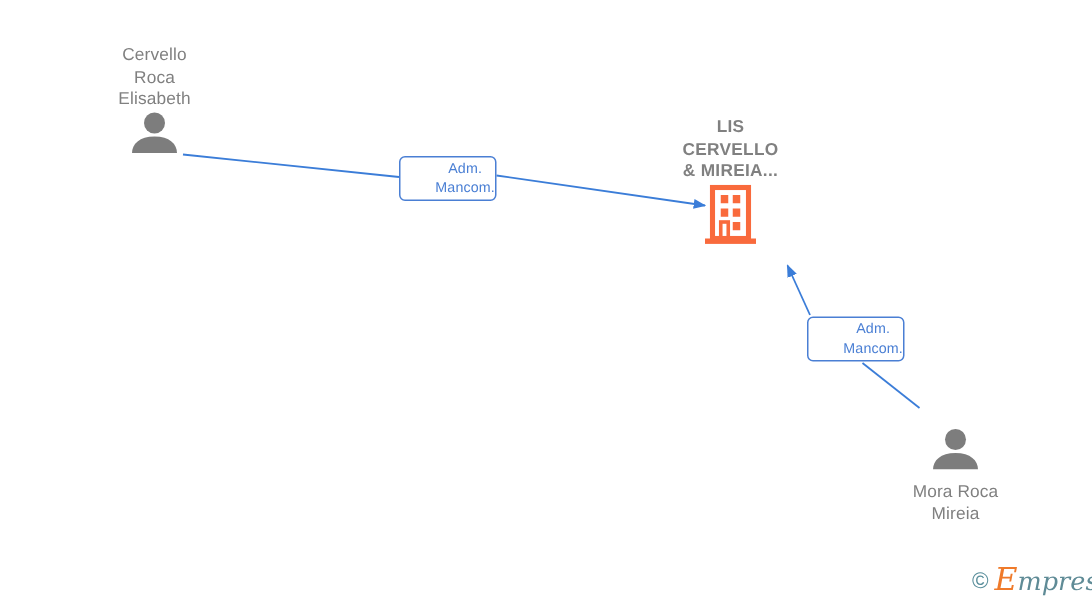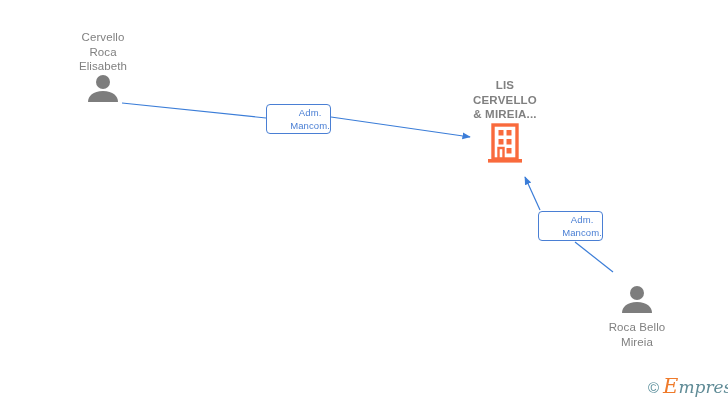--- a/index.html
+++ b/index.html
@@ -132,21 +132,21 @@
 Roca
 Elisabeth</div>
     <span class="person-icon">
       <svg width="38" height="28" viewBox="0 0 38 28">
         <circle cx="19" cy="8" r="7" fill="#7d7d7d"></circle>
         <path d="M19 17 C 9 17 4 22 4 28 L 34 28 C 34 22 29 17 19 17 Z" fill="#7d7d7d"></path>
       </svg>
     </span>
   </div>
 
-  <div class="company-node" style="left:450px; top:78px; width:110px;">
+  <div class="company-node" style="left:432px; top:78px; width:110px;">
     <div class="company-label">LIS
 CERVELLO
 &amp; MIREIA...</div>
     <span class="company-icon">
       <svg width="44" height="42" viewBox="0 0 44 42">
 
         <rect x="10" y="3" width="24" height="34" fill="none" stroke="#f96a3c" stroke-width="3.4"></rect>
 
         <rect x="15.5" y="8" width="5" height="5.5" fill="#f96a3c"></rect>
         <rect x="23.5" y="8" width="5" height="5.5" fill="#f96a3c"></rect>
@@ -171,21 +171,21 @@
 Mancom.</span>
   </div>
 
   <div class="person-node" style="left:582px; top:285px; width:110px;">
     <span class="person-icon">
       <svg width="38" height="28" viewBox="0 0 38 28">
         <circle cx="19" cy="8" r="7" fill="#7d7d7d"></circle>
         <path d="M19 17 C 9 17 4 22 4 28 L 34 28 C 34 22 29 17 19 17 Z" fill="#7d7d7d"></path>
       </svg>
     </span>
-    <div class="person-label" style="margin-top:3px;">Roca Bello
+    <div class="person-label" style="margin-top:3px;">Mora Roca
 Mireia</div>
   </div>
 
   <div id="watermark" style="left:648px; top:378px;">
     <span class="wm-c">©</span>
     <span class="wm-text"><span class="wm-e">E</span><span>mpresia</span></span>
   </div>
 
 </div>
 

